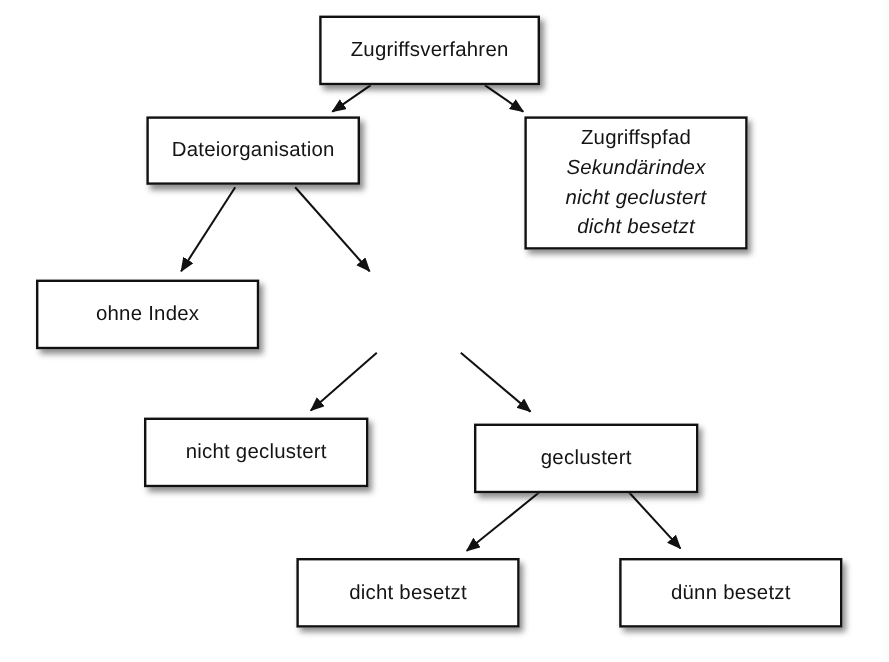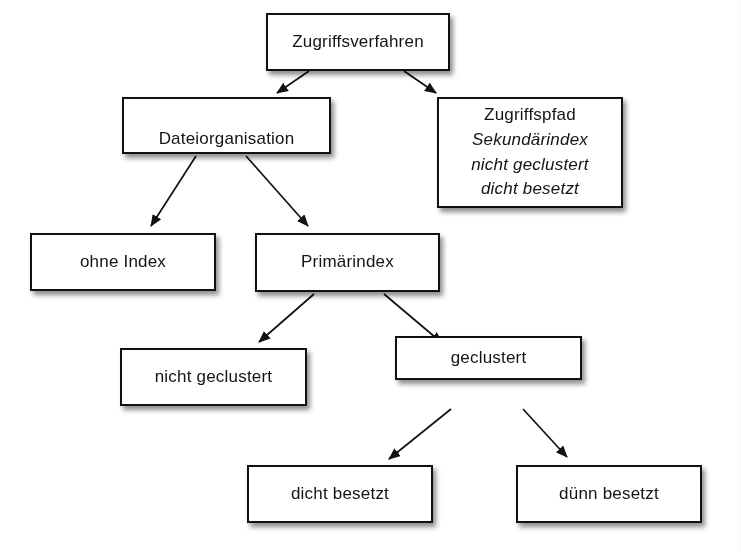--- a/index.html
+++ b/index.html
@@ -73,44 +73,41 @@
       <line x1="384" y1="294" x2="442" y2="343" marker-end="url(#ah)"></line>
       <line x1="451" y1="409" x2="389" y2="459" marker-end="url(#ah)"></line>
       <line x1="523" y1="409" x2="567" y2="457" marker-end="url(#ah)"></line>
     </g>
   </svg>
 
   <div class="node" style="left:266px; top:13px; width:184px; height:58px;">
     <span class="line">Zugriffsverfahren</span>
   </div>
 
-  <div class="node" style="left:122px; top:97px; width:209px; height:57px;justify-content:flex-end;">
+  <div class="node" style="left:122px; top:97px; width:178px; height:57px;">
     <span class="line">Dateiorganisation</span>
   </div>
 
   <div class="node" style="left:437px; top:97px; width:186px; height:111px;text-align:center;">
     <span class="line">Zugriffspfad</span>
     <span class="line italic">Sekundärindex</span>
     <span class="line italic">nicht geclustert</span>
     <span class="line italic">dicht besetzt</span>
   </div>
 
   <div class="node" style="left:30px; top:233px; width:186px; height:58px;">
     <span class="line">ohne Index</span>
   </div>
 
-  <div class="node" style="left:255px; top:233px; width:185px; height:59px;">
-    <span class="line">Primärindex</span>
-  </div>
 
   <div class="node" style="left:120px; top:348px; width:187px; height:58px;">
     <span class="line">nicht geclustert</span>
   </div>
 
-  <div class="node" style="left:395px; top:336px; width:187px; height:44px;">
+  <div class="node" style="left:395px; top:353px; width:187px; height:58px;">
     <span class="line">geclustert</span>
   </div>
 
   <div class="node" style="left:247px; top:465px; width:186px; height:58px;">
     <span class="line">dicht besetzt</span>
   </div>
 
   <div class="node" style="left:516px; top:465px; width:186px; height:58px;">
     <span class="line">dünn besetzt</span>
   </div>

